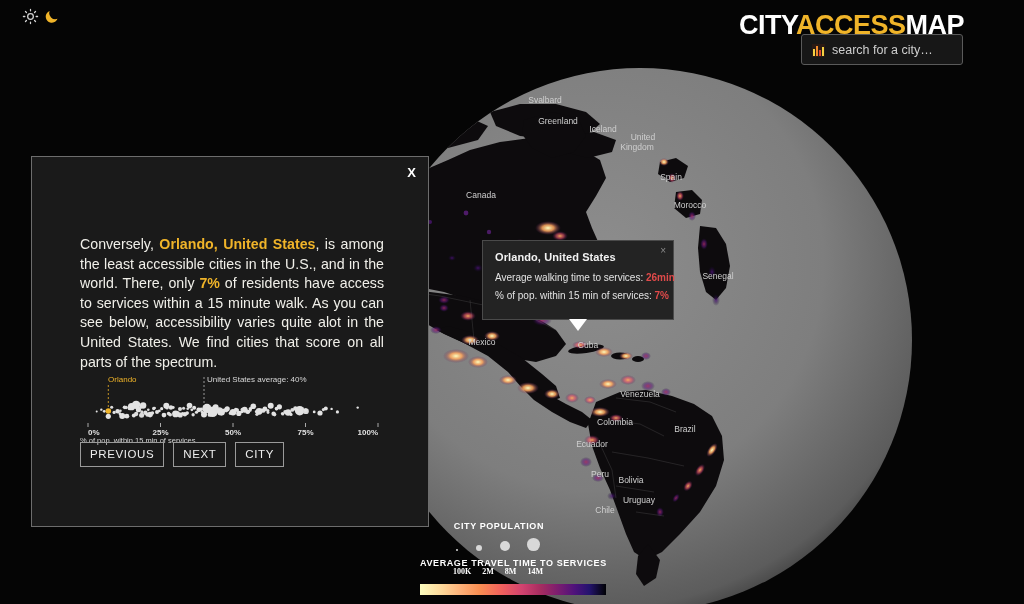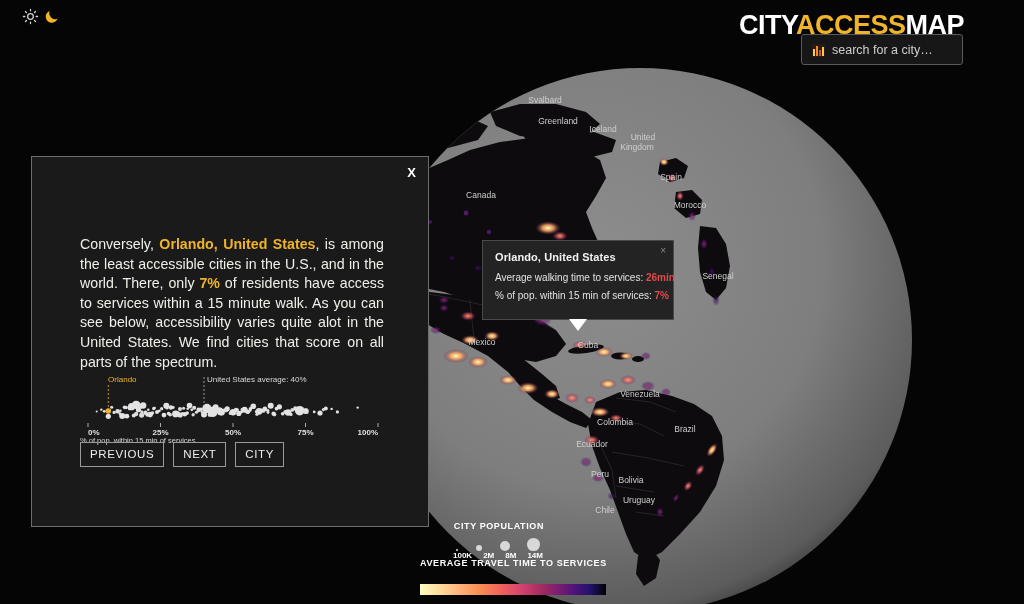--- a/index.html
+++ b/index.html
@@ -122,21 +122,21 @@
   #legend-pop .lt {
     color: #ffffff; font-size: 9px; font-weight: bold; letter-spacing: .6px;
     margin-bottom: 5px;
   }
   #legend-pop .dots {
     display: flex; align-items: flex-end; justify-content: space-between;
     height: 15px; padding: 0 4px;
   }
   #legend-pop .dots span { background: #d8d8d8; border-radius: 50%; display: block; }
   #legend-pop .labels {
-    display: flex; justify-content: space-between; margin-top: 0; padding: 0 1px;
+    display: flex; justify-content: space-between; margin-top: 16px; padding: 0 1px; font-family: Liberation Serif, serif;
   }
   #legend-pop .labels span { color: #ffffff; font-size: 8px; font-weight: bold; }
 
   #legend-time { position: absolute; left: 420px; top: 558px; width: 188px; }
   #legend-time .lt {
     color: #ffffff; font-size: 9px; font-weight: bold; letter-spacing: .6px;
     margin-bottom: 16px;
   }
   #legend-time .bar {
     height: 11px; width: 186px;

